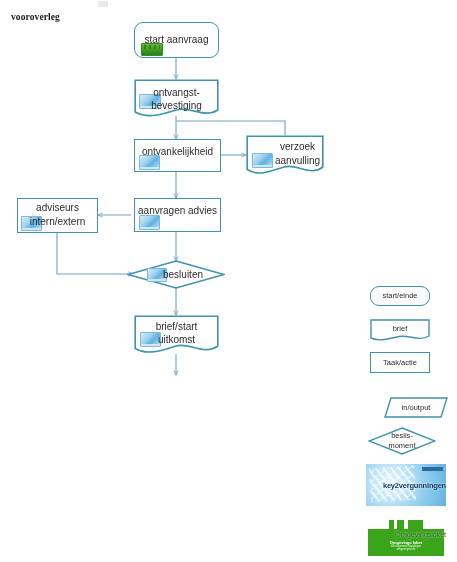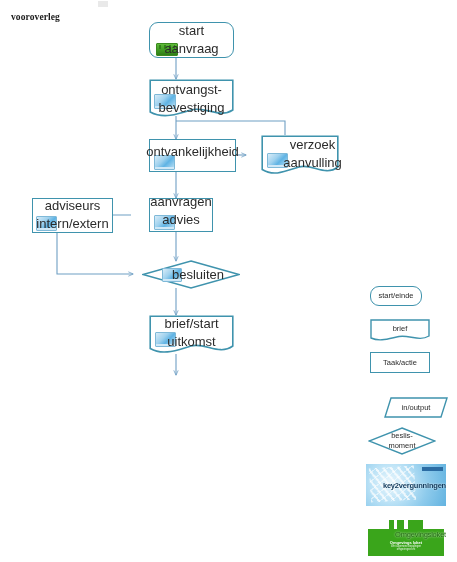--- a/index.html
+++ b/index.html
@@ -38,23 +38,22 @@
     font-family: Liberation Serif, serif;
   }
   .node {
     position: absolute;
     box-sizing: border-box;
     display: flex;
     align-items: center;
     justify-content: center;
     text-align: center;
     color: #2b2b2b;
-    font-size: 13px;
+    font-size: 10px;
     line-height: 1.35;
-    margin-left: 15px;
   }
   .node .label {
     position: relative;
     z-index: 3;
     pointer-events: none;
     white-space: pre-line;
   }
   
   .shape-terminator {
     border: 1.6px solid #3f93ad;
@@ -300,21 +299,21 @@
 
   <div class="node shape-doc" style="left:246px; top:135px; width:78px; height:42px;padding-left:25px;">
     <svg class="doc-svg" viewBox="0 0 78 42" preserveAspectRatio="none">
       <path d="M1.2,1.2 H76.8 V32 C64,42 51,28 38,32 C25,36 13,42 1.2,34.5 Z" fill="#ffffff" stroke="#3f93ad" stroke-width="1.6" vector-effect="non-scaling-stroke"></path>
     </svg>
     <span class="label" style="margin-bottom:5px;">verzoek
 aanvulling</span>
     <span class="icon-thumb icon-blue" style="left:6px; top:18px; width:19px; height:13px;"></span>
   </div>
 
-  <div class="node shape-process" style="left:134px; top:198px; width:64px; height:34px;">
+  <div class="node shape-process" style="left:134px; top:198px; width:87px; height:34px;">
     <span class="label" style="margin-bottom:9px;">aanvragen advies</span>
     <span class="icon-thumb icon-blue" style="left:4px; top:16px; width:19px; height:13px;"></span>
   </div>
 
   <div class="node shape-process" style="left:17px; top:198px; width:81px; height:35px;">
     <span class="label" style="margin-bottom:2px;">adviseurs
 intern/extern</span>
     <span class="icon-thumb icon-blue" style="left:3px; top:17px; width:19px; height:13px;"></span>
   </div>
 
@@ -329,21 +328,21 @@
   <div class="node shape-doc" style="left:134px; top:315px; width:85px; height:41px;">
     <svg class="doc-svg" viewBox="0 0 85 41" preserveAspectRatio="none">
       <path d="M1.2,1.2 H83.8 V31 C70,41 56,27 42,31 C28,35 14,41 1.2,33.5 Z" fill="#ffffff" stroke="#3f93ad" stroke-width="1.6" vector-effect="non-scaling-stroke"></path>
     </svg>
     <span class="label" style="margin-bottom:5px;">brief/start
 uitkomst</span>
     <span class="icon-thumb icon-blue" style="left:6px; top:17px; width:19px; height:13px;"></span>
   </div>
 
 
-  <div class="legend-item shape-terminator" style="left:370px; top:286px; width:52px; height:20px;">
+  <div class="legend-item shape-terminator" style="left:370px; top:286px; width:60px; height:20px;">
     <span class="label">start/einde</span>
   </div>
 
   <div class="legend-item shape-doc" style="left:370px; top:319px; width:60px; height:23px;">
     <svg class="doc-svg" viewBox="0 0 60 23" preserveAspectRatio="none">
       <path d="M1,1 H59 V17 C49,23 39,15.5 29,17.5 C19,19.5 10,23 1,19 Z" fill="#ffffff" stroke="#3f93ad" stroke-width="1.4" vector-effect="non-scaling-stroke"></path>
     </svg>
     <span class="label" style="margin-bottom:3px;">brief</span>
   </div>
 

